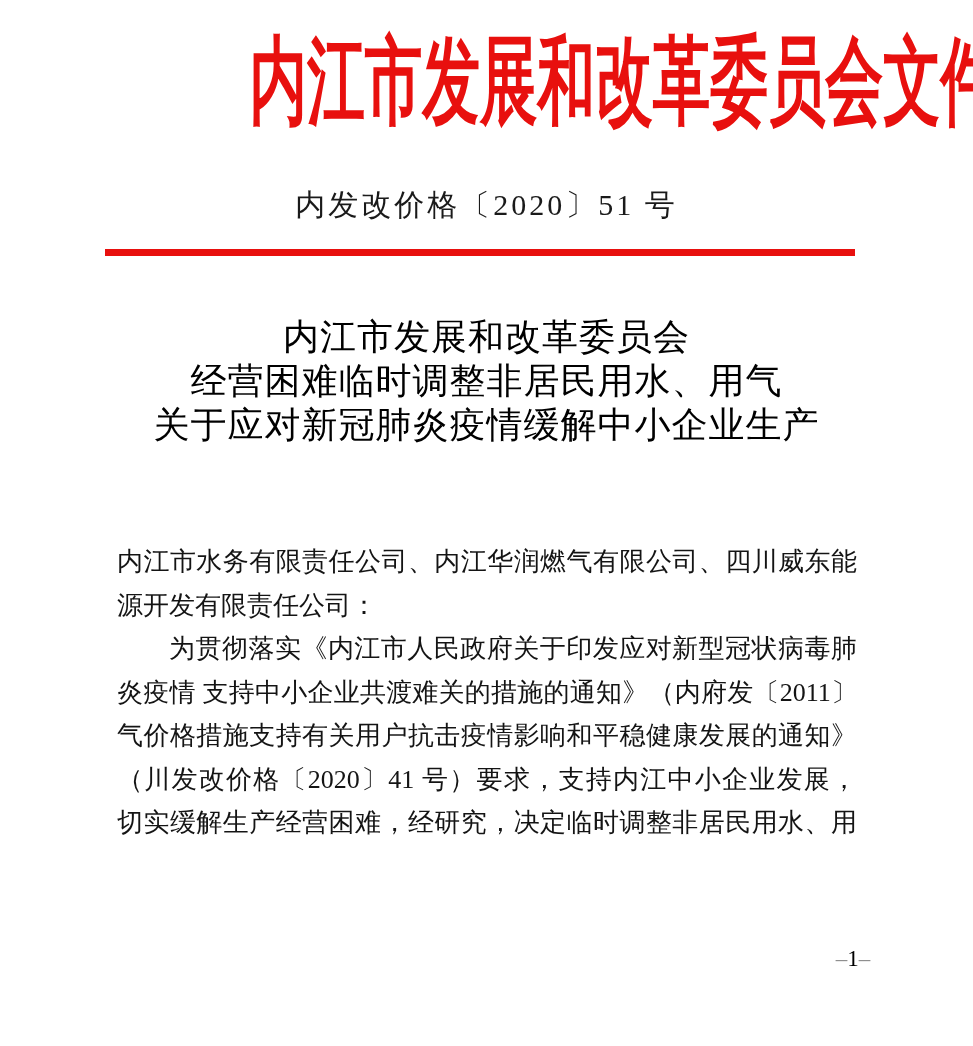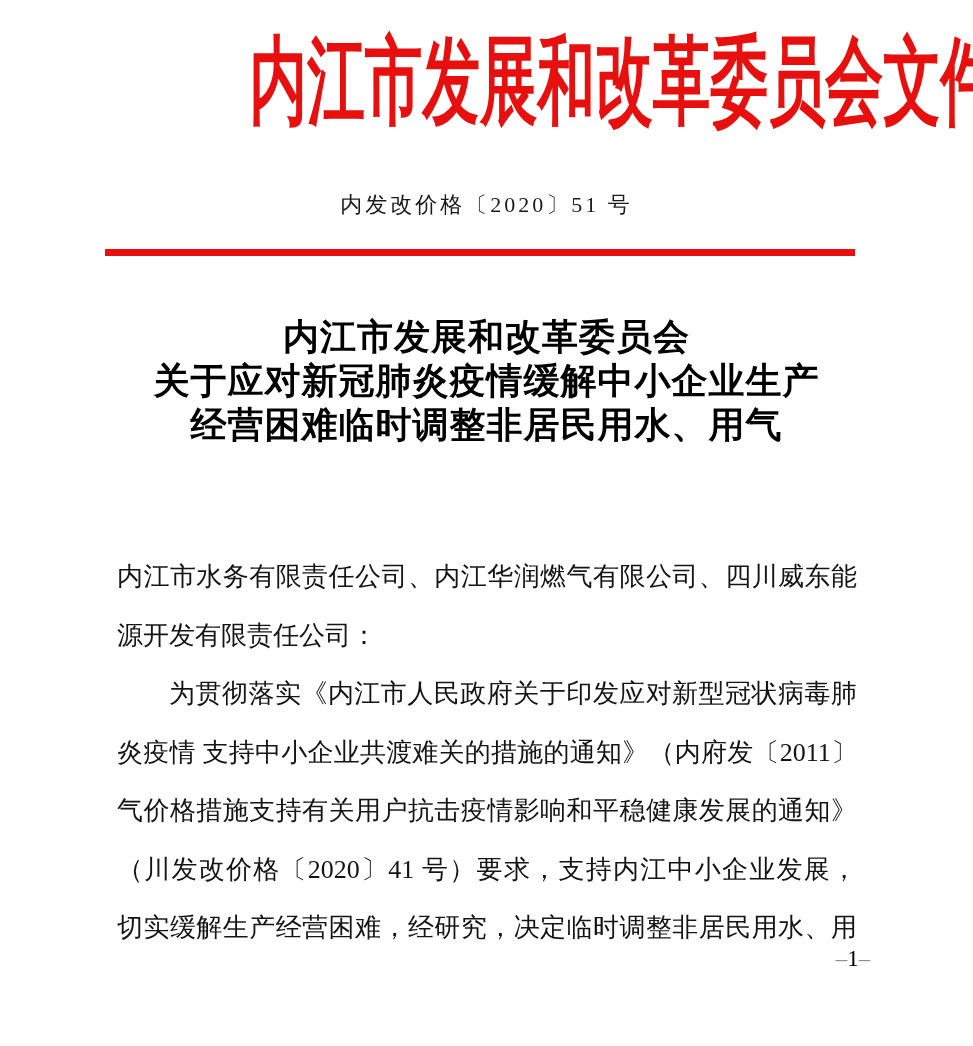--- a/index.html
+++ b/index.html
@@ -38,21 +38,21 @@
     letter-spacing: 0;
   }
 
   
   .doc-number {
     position: absolute;
     top: 188px;
     left: 0;
     width: 973px;
     text-align: center;
-    font-size: 22px;
+    font-size: 30px;
     letter-spacing: 3px;
     color: #1a1a1a;
     line-height: 34px;
   }
 
   
   .red-rule {
     position: absolute;
     top: 249px;
     left: 105px;
@@ -61,41 +61,40 @@
     background: #e8100e;
   }
 
   
   .doc-title {
     position: absolute;
     top: 315px;
     left: 0;
     width: 973px;
     text-align: center;
-    font-weight: 700;
+    font-weight: 400;
     font-size: 36px;
     line-height: 44px;
     letter-spacing: 1px;
     color: #000000;
   }
 
   
   .doc-body {
     position: absolute;
     top: 540px;
     left: 117px;
     width: 740px;
     font-size: 26px;
     line-height: 43.5px;
     color: #141414;
   }
   .body-line {
     overflow: hidden;
     height: 43.5px;
-    margin-top: 15px;
   }
   .body-line.fill {
     text-align: justify;
     text-align-last: justify;
   }
   .body-line.indent {
     text-indent: 2em;
   }
 
   
@@ -122,22 +121,22 @@
   <div class="masthead">
     <span class="masthead-text">内江市发展和改革委员会文件</span>
   </div>
 
   <div class="doc-number">内发改价格〔2020〕51 号</div>
 
   <div class="red-rule"></div>
 
   <div class="doc-title">
     <div>内江市发展和改革委员会</div>
+    <div>经营困难临时调整非居民用水、用气</div>
     <div>关于应对新冠肺炎疫情缓解中小企业生产</div>
-    <div>经营困难临时调整非居民用水、用气</div>
   </div>
 
   <div class="doc-body">
 
     <div>
       <div class="body-line fill">内江市水务有限责任公司、内江华润燃气有限公司、四川威东能</div>
       <div class="body-line">源开发有限责任公司：</div>
     </div>
 
     <div>

